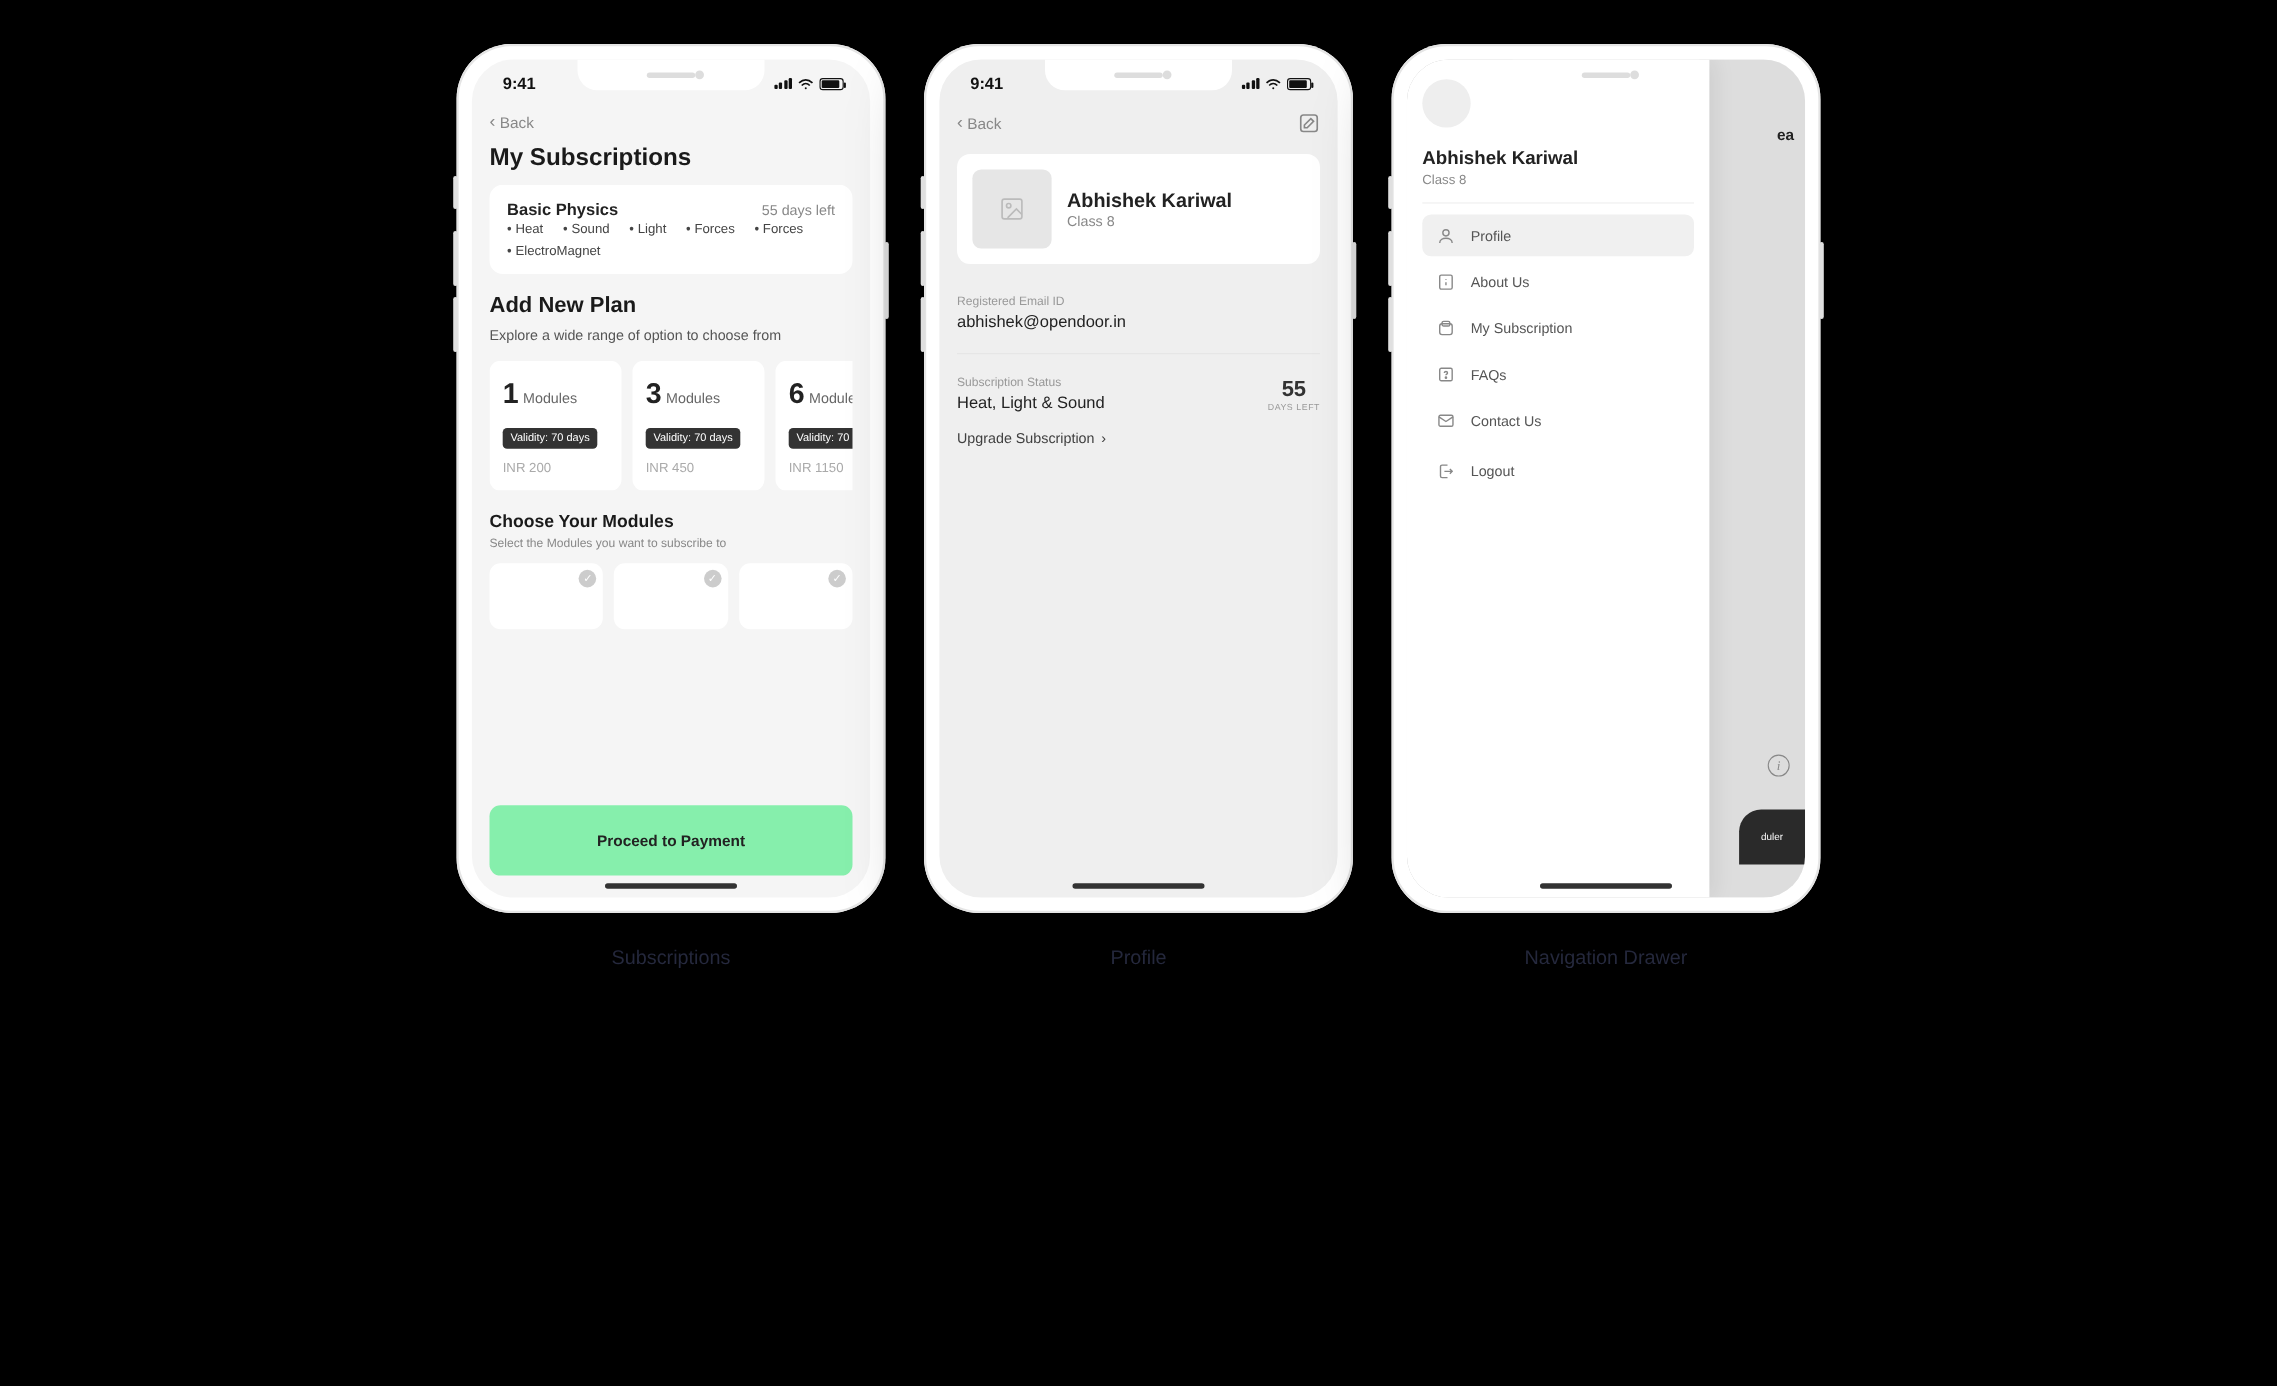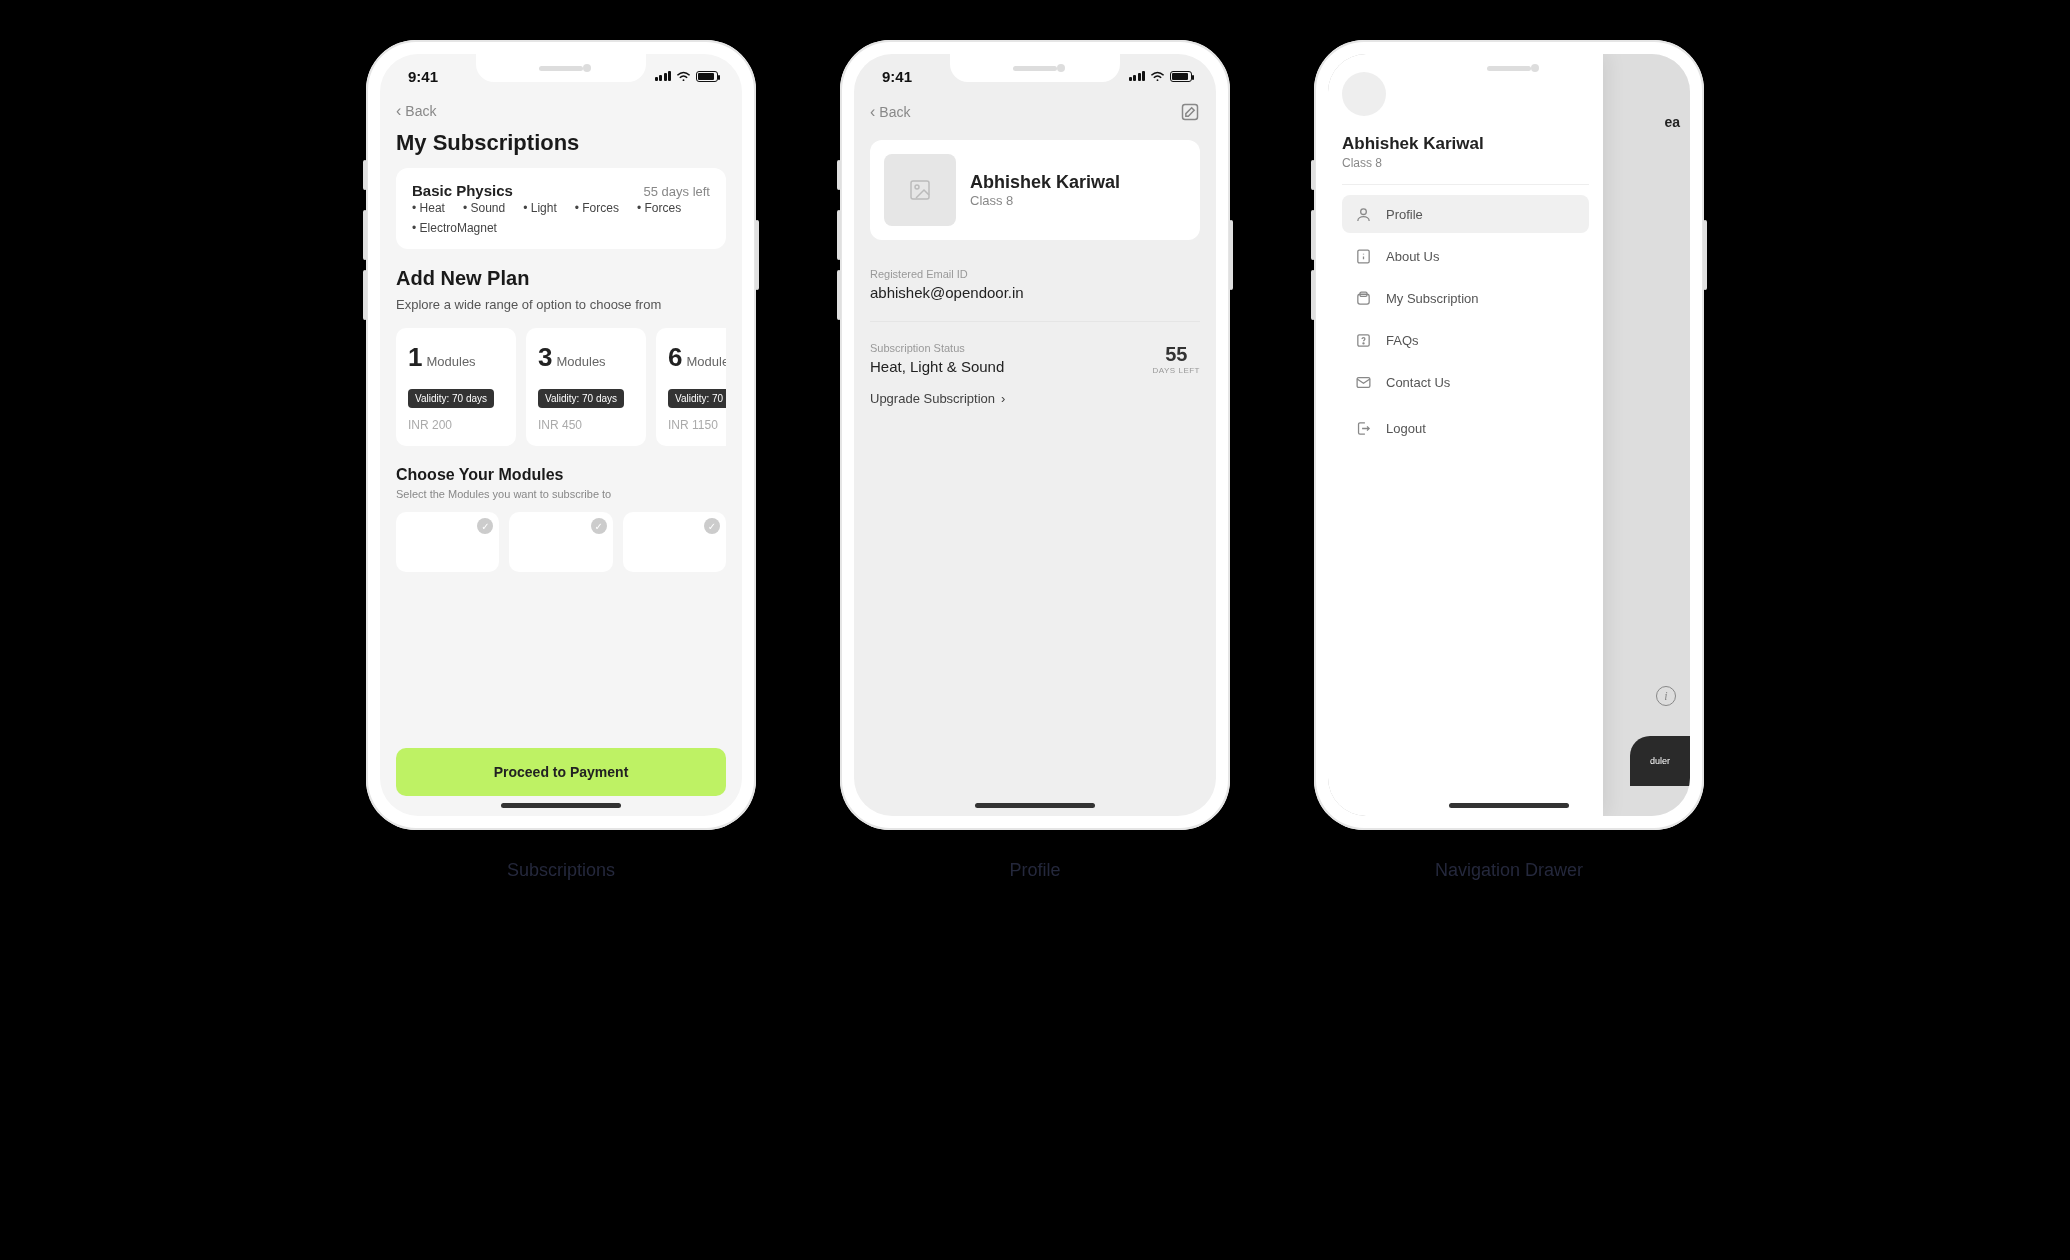--- a/index.html
+++ b/index.html
@@ -8,21 +8,21 @@
     font-family: -apple-system, BlinkMacSystemFont, 'Segoe UI', sans-serif;
     display: flex;
     justify-content: center;
     align-items: flex-start;
     padding: 40px 20px;
     min-height: 1260px;
     width: 2070px;
   }
   .screens-row {
     display: flex;
-    gap: 84px;
+    gap: 35px;
     justify-content: center;
     align-items: flex-start;
   }
   .screen-wrap {
     display: flex;
     flex-direction: column;
     align-items: center;
   }
   .screen-label {
     color: #2a2e45;
@@ -155,22 +155,22 @@
     display:inline-block; width:fit-content;
   }
   .plan-price { font-size:12px; color:#aaa; margin-top:-6px;}
   .choose-h { font-size: 16px; font-weight:700; color:#1a1a1a;}
   .choose-sub { font-size: 11px; color:#888; margin: 4px 0 12px;}
   .mod-row { display:flex; gap:10px; }
   .mod-card { background:#fff; border-radius:10px; height:60px; flex:1; position:relative;}
   .mod-check { position:absolute; top:6px; right:6px; width:16px; height:16px; border-radius:50%; background:#ccc; display:flex; align-items:center; justify-content:center; color:#fff; font-size:10px;}
   .primary-btn {
     position:absolute; bottom: 20px; left:16px; right:16px;
-    background:#bef264; color:#222; font-weight:600; font-size:14px;
-    border:none; border-radius:10px; height:48px;
+    background:#86efac; color:#222; font-weight:600; font-size:14px;
+    border:none; border-radius:10px; height:64px;
     display:flex; align-items:center; justify-content:center;
   }
 
   
   .edit-icon { width:20px; height:20px; color:#888;}
   .profile-card { background:#fff; border-radius:12px; padding:14px; display:flex; gap:14px; align-items:center; margin: 8px 16px 18px;}
   .avatar-box { width:72px; height:72px; background:#e6e6e6; border-radius:8px; display:flex; align-items:center; justify-content:center; color:#bbb;}
   .prof-name { font-size:18px; font-weight:700; color:#222;}
   .prof-cls { font-size:13px; color:#888;}
   .field-block { padding: 10px 16px; }

